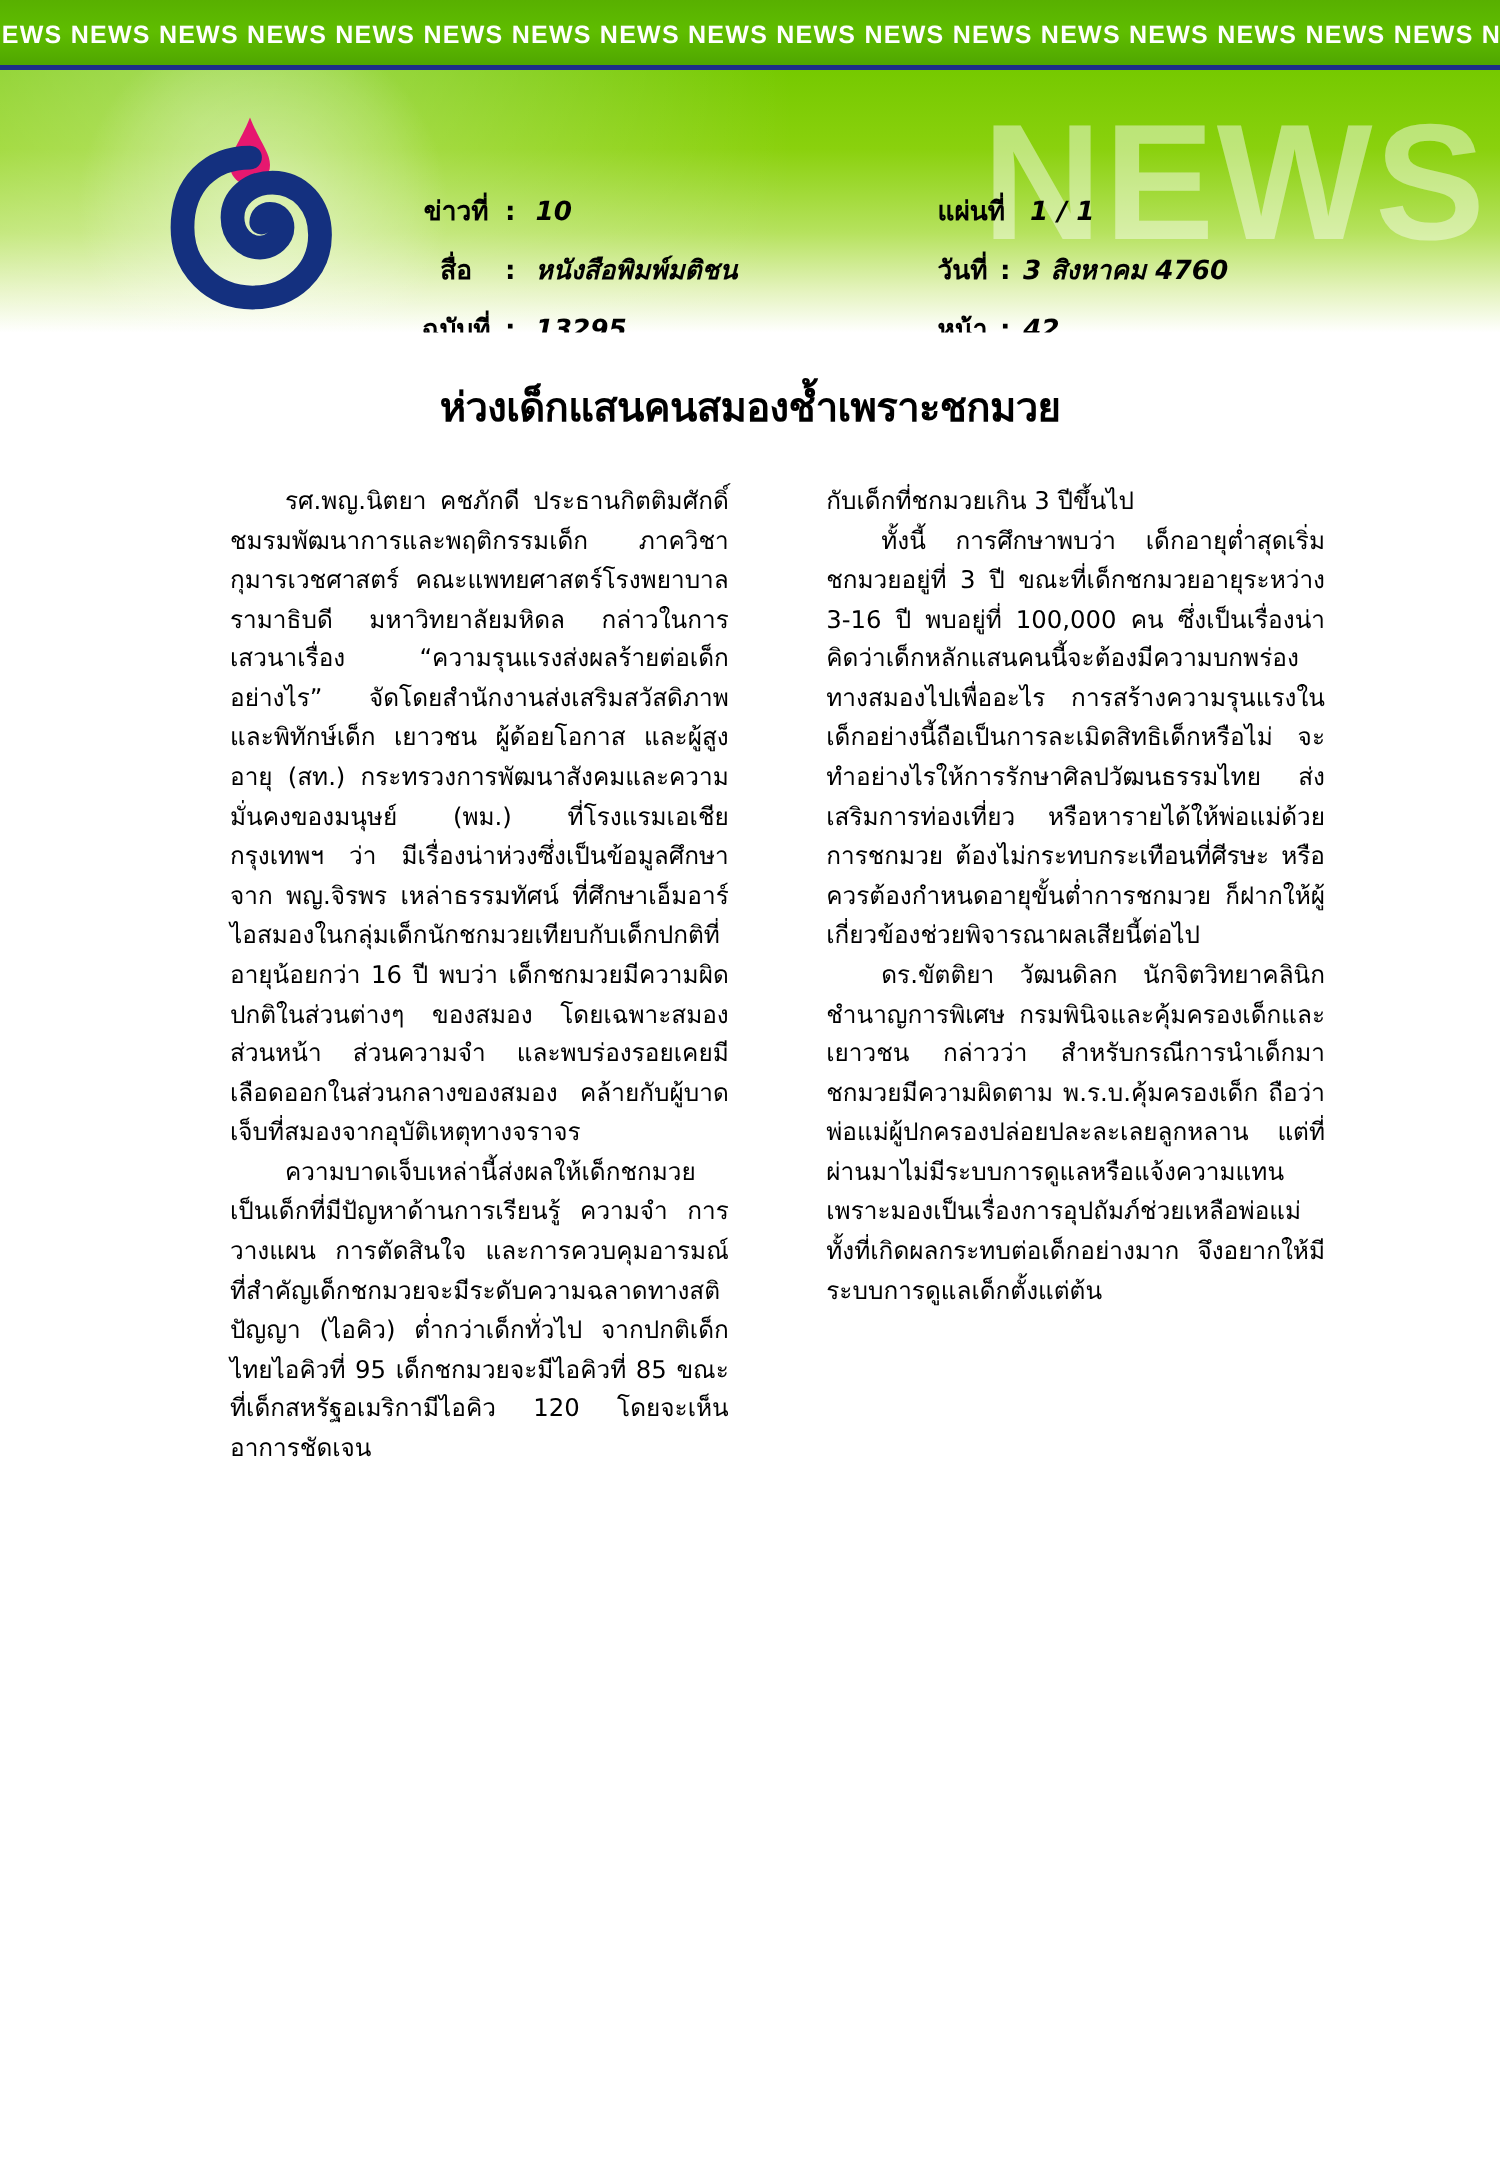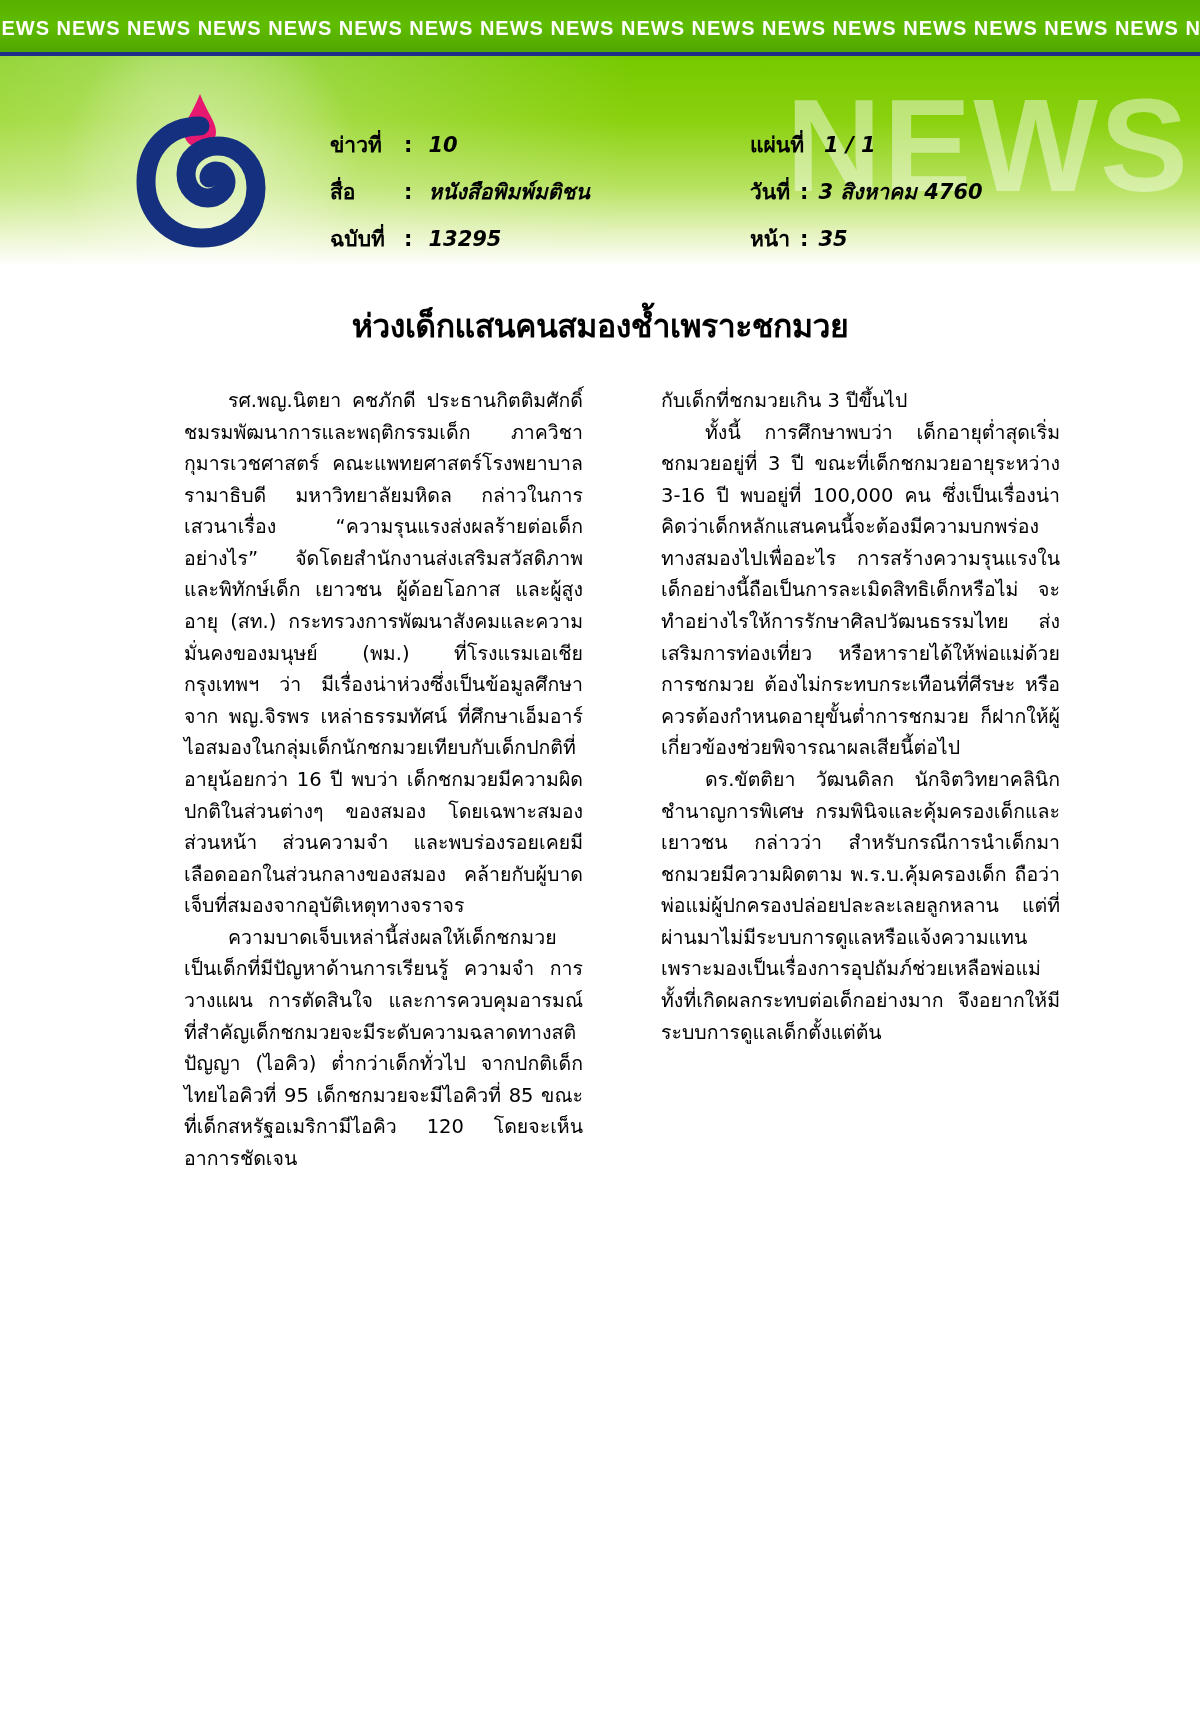--- a/index.html
+++ b/index.html
@@ -83,23 +83,24 @@
     left: 122px;
     top: 32px;
     width: 160px;
     height: 160px;
   }
   .logo svg { display: block; }
 
   .meta {
     position: absolute;
     left: 330px;
-    top: 72px;
+    top: 96px;
     width: 720px;
     font-family: "DejaVu Sans", sans-serif;
+    text-align: center;
   }
   .meta-row {
     display: flex;
     align-items: baseline;
     margin-bottom: 14px;
   }
   .meta-left, .meta-right {
     display: flex;
     align-items: baseline;
   }
@@ -207,21 +208,21 @@
       </div>
       <div class="meta-row">
         <div class="meta-left">
           <span class="meta-label">ฉบับที่</span>
           <span class="meta-colon">:</span>
           <span class="meta-value">13295</span>
         </div>
         <div class="meta-right">
           <span class="meta-label">หน้า</span>
           <span class="meta-colon">:</span>
-          <span class="meta-value">35</span>
+          <span class="meta-value">42</span>
         </div>
       </div>
     </div>
   </div>
 
   <div class="article">
     <h1 class="headline">ห่วงเด็กแสนคนสมองช้ำเพราะชกมวย</h1>
     <div class="columns">
       <div class="column">
         <p>รศ.พญ.นิตยา คชภักดี ประธานกิตติมศักดิ์ชมรมพัฒนาการและพฤติกรรมเด็ก ภาควิชากุมารเวชศาสตร์ คณะแพทยศาสตร์โรงพยาบาลรามาธิบดี มหาวิทยาลัยมหิดล กล่าวในการเสวนาเรื่อง “ความรุนแรงส่งผลร้ายต่อเด็กอย่างไร” จัดโดยสำนักงานส่งเสริมสวัสดิภาพและพิทักษ์เด็ก เยาวชน ผู้ด้อยโอกาส และผู้สูงอายุ (สท.) กระทรวงการพัฒนาสังคมและความมั่นคงของมนุษย์ (พม.) ที่โรงแรมเอเชีย กรุงเทพฯ ว่า มีเรื่องน่าห่วงซึ่งเป็นข้อมูลศึกษาจาก พญ.จิรพร เหล่าธรรมทัศน์ ที่ศึกษาเอ็มอาร์ไอสมองในกลุ่มเด็กนักชกมวยเทียบกับเด็กปกติที่อายุน้อยกว่า 16 ปี พบว่า เด็กชกมวยมีความผิดปกติในส่วนต่างๆ ของสมอง โดยเฉพาะสมองส่วนหน้า ส่วนความจำ และพบร่องรอยเคยมีเลือดออกในส่วนกลางของสมอง คล้ายกับผู้บาดเจ็บที่สมองจากอุบัติเหตุทางจราจร</p>

